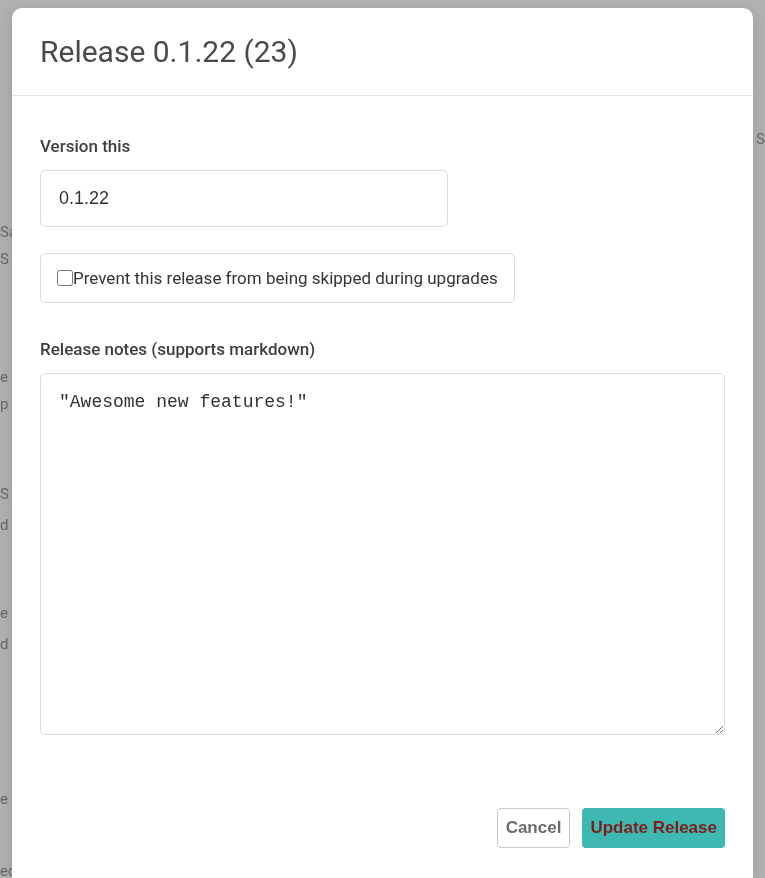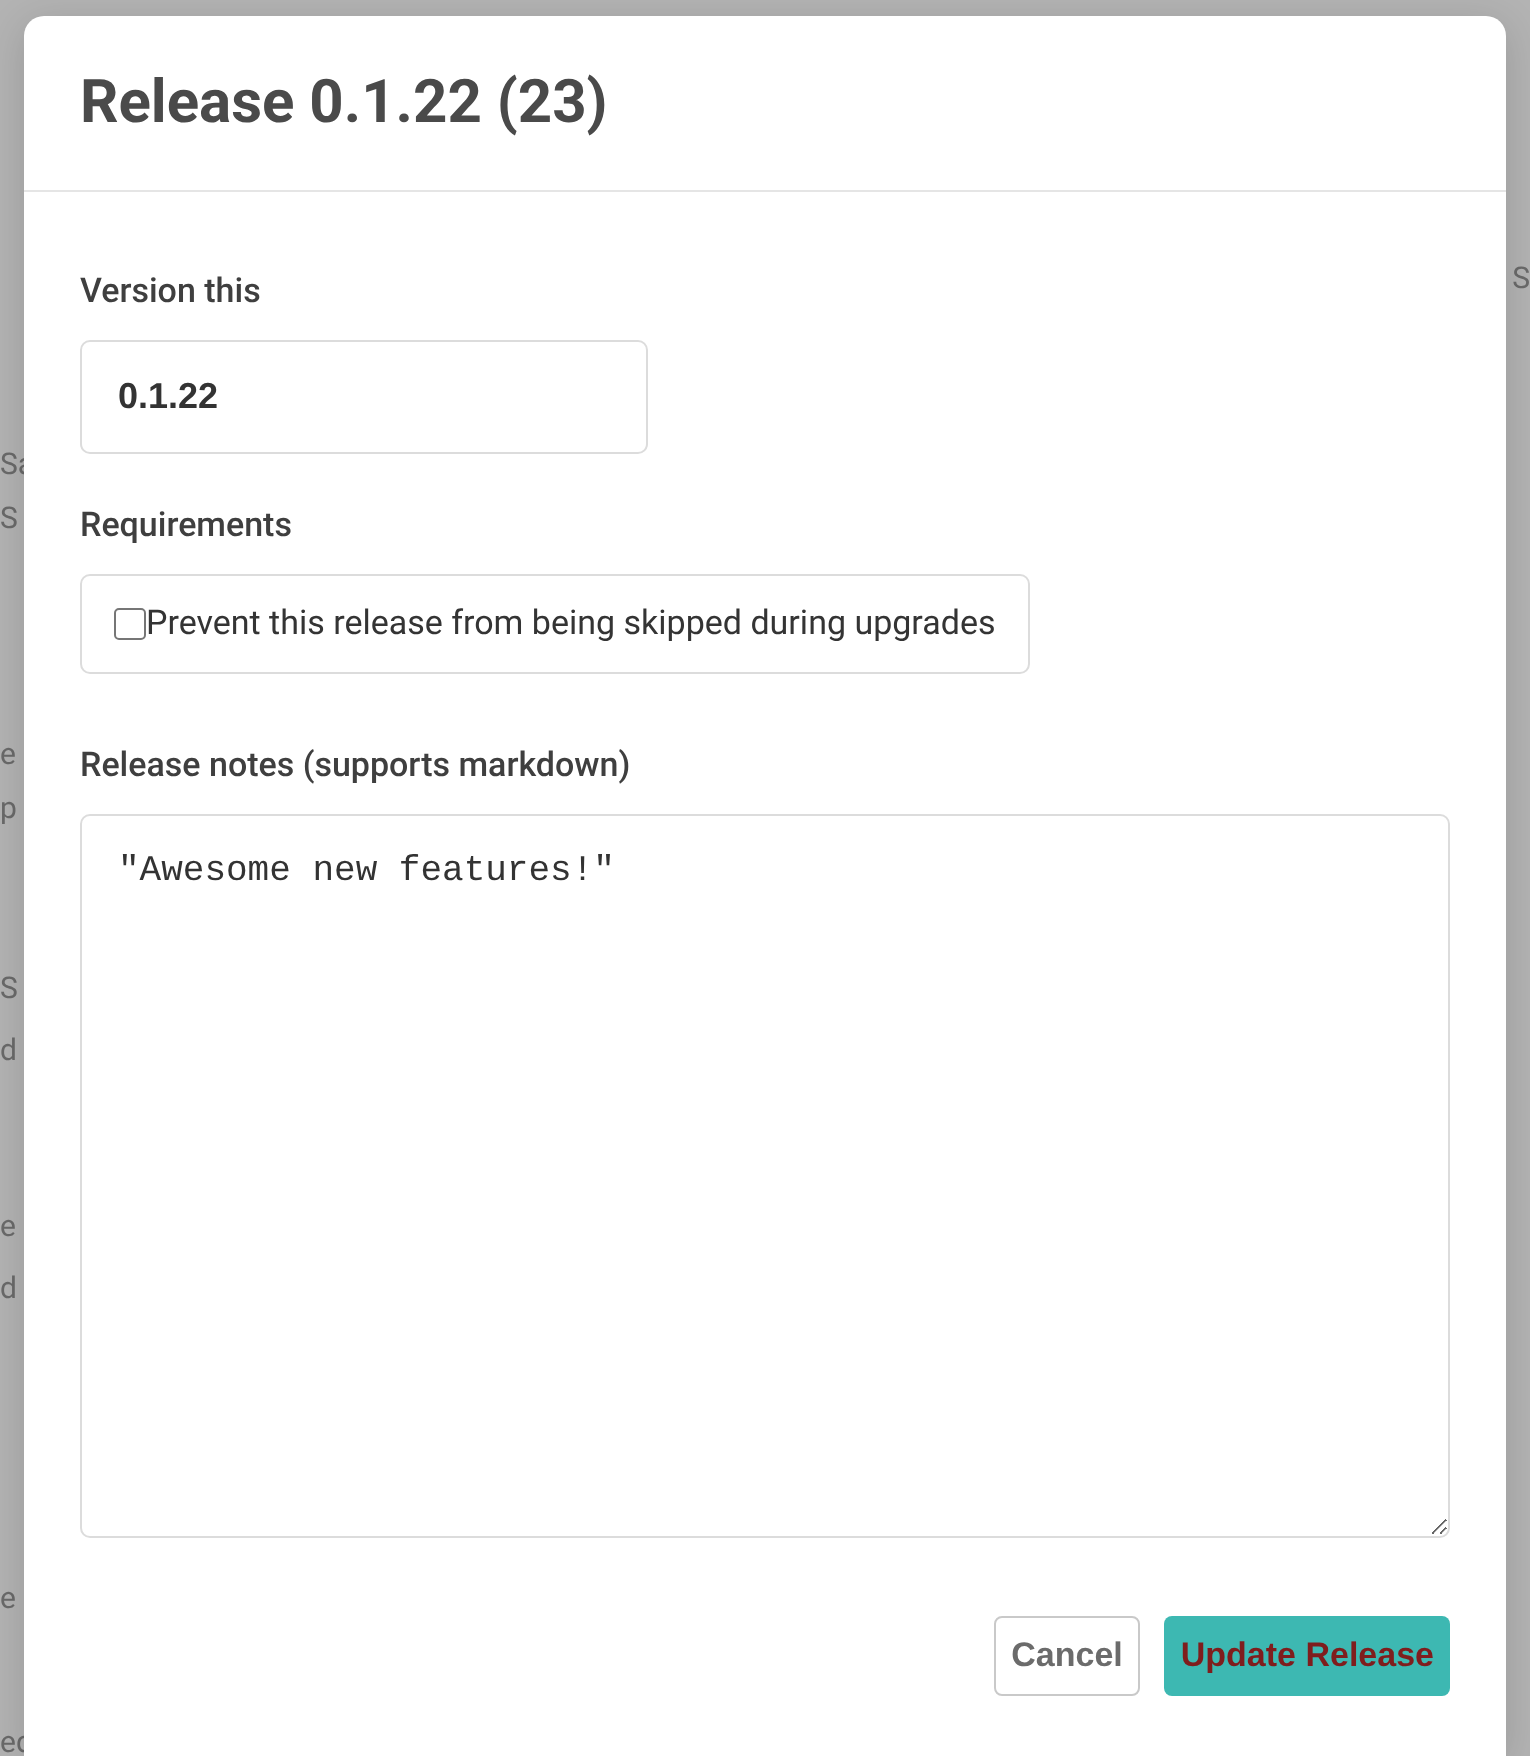--- a/index.html
+++ b/index.html
@@ -32,48 +32,47 @@
       box-shadow: 0 4px 20px rgba(0,0,0,0.15);
       display: flex;
       flex-direction: column;
     }
     .modal-header {
       padding: 26px 28px 26px 28px;
       border-bottom: 1px solid #e5e5e5;
     }
     .modal-title {
       font-size: 30px;
-      font-weight: 700;
+      font-weight: 400;
       color: #4a4a4a;
     }
     .modal-body {
       padding: 40px 28px 20px 28px;
       flex: 1;
       overflow: auto;
     }
     .form-label {
       font-size: 17px;
       font-weight: 500;
       color: #3f3f3f;
       display: block;
       margin-bottom: 14px;
     }
     .form-group {
       margin-bottom: 26px;
     }
     .text-input {
-      width: 284px;
+      width: 408px;
       height: 57px;
       border: 1px solid #dcdcdc;
       border-radius: 5px;
       padding: 0 18px;
       font-size: 18px;
       color: #333;
       outline: none;
-      font-weight: bold;
     }
     .checkbox-container {
       border: 1px solid #dcdcdc;
       border-radius: 5px;
       padding: 14px 16px;
       display: inline-flex;
       align-items: center;
       gap: 0;
     }
     .checkbox-input {
@@ -145,21 +144,20 @@
   </div>
 
   <div class="modal-body">
 
     <div class="form-group">
       <label class="form-label">Version this</label>
       <input type="text" class="text-input" value="0.1.22" style="">
     </div>
 
     <div class="form-group">
-      <label class="form-label">Requirements</label>
       <div class="checkbox-container">
         <input type="checkbox" class="checkbox-input" id="prevent-skip" style="">
         <label for="prevent-skip" class="checkbox-label">Prevent this release from being skipped during upgrades</label>
       </div>
     </div>
 
     <div class="form-group" style="margin-bottom:0;margin-top:36px;">
       <label class="form-label">Release notes (supports markdown)</label>
       <textarea class="textarea-input" style="">"Awesome new features!"</textarea>
     </div>

